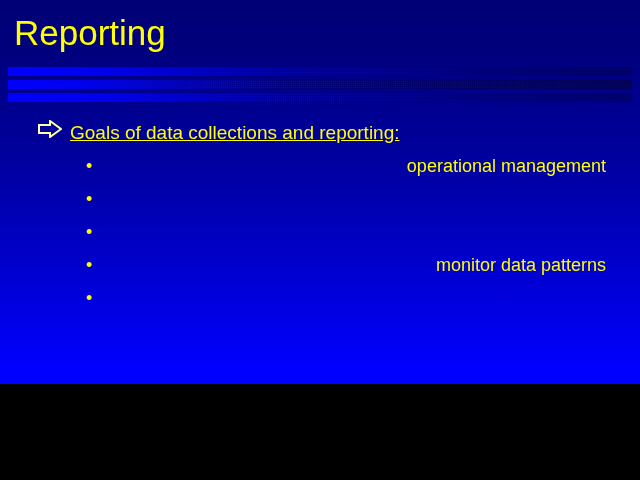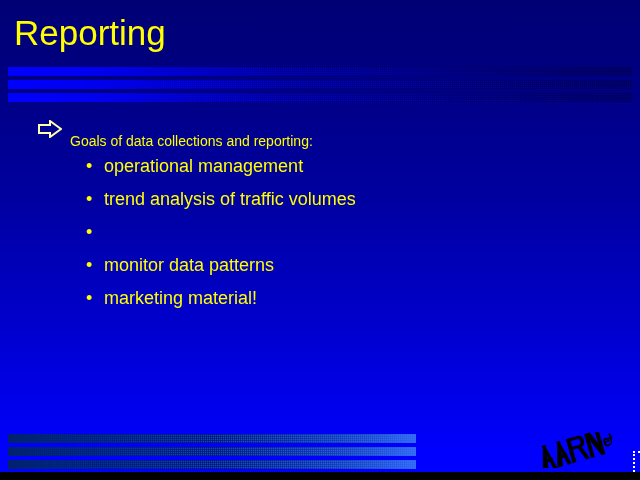--- a/index.html
+++ b/index.html
@@ -5,25 +5,26 @@
 <style>
   html, body {
     margin: 0;
     padding: 0;
     background: #000000;
   }
 
   #slide {
     position: relative;
     width: 640px;
-    height: 472px;
+    height: 384px;
     overflow: hidden;
     font-family: "Liberation Sans", sans-serif;
     
     background: linear-gradient(to bottom, #000074 0%, #00007f 14%, #0000a0 42%, #0000d2 72%, #0000ff 96%, #0000ff 100%);
+    text-align: right;
   }
 
   
   #title {
     position: absolute;
     left: 14px;
     top: 13px;
     font-size: 35px;
     line-height: 40px;
     color: #ffff00;
@@ -117,25 +118,26 @@
     width: 24px;
     height: 18px;
     color: #ffffa8;
   }
 
   #lead-arrow-icon svg { display: block; }
 
   #lead-text {
     position: absolute;
     left: 70px;
-    top: 12px;
-    font-size: 14px;
+    top: 4px;
+    font-size: 19px;
     line-height: 26px;
     color: #ffff00;
     white-space: nowrap;
+    text-decoration: underline;
   }
 
   #sub-list {
     list-style: none;
     margin: 0;
     padding: 0;
     position: absolute;
     left: 86px;
     top: 37px;
     width: 520px;
@@ -219,32 +221,30 @@
       <span id="lead-text">Goals of data collections and reporting:</span>
     </div>
 
     <ul id="sub-list">
       <li>
         <span class="dot">•</span>
         <span>operational management</span>
       </li>
       <li>
         <span class="dot">•</span>
-        <span>trend analysis of traffic volumes</span>
       </li>
       <li>
         <span class="dot">•</span>
       </li>
       <li>
         <span class="dot">•</span>
         <span>monitor data patterns</span>
       </li>
       <li>
         <span class="dot">•</span>
-        <span>marketing material!</span>
       </li>
     </ul>
 
   </div>
 
   <div class="bar bottom" id="bar-bottom-1"></div>
   <div class="bar bottom" id="bar-bottom-2"></div>
   <div class="bar bottom" id="bar-bottom-3"></div>
 
   <div id="aarnet-logo">

